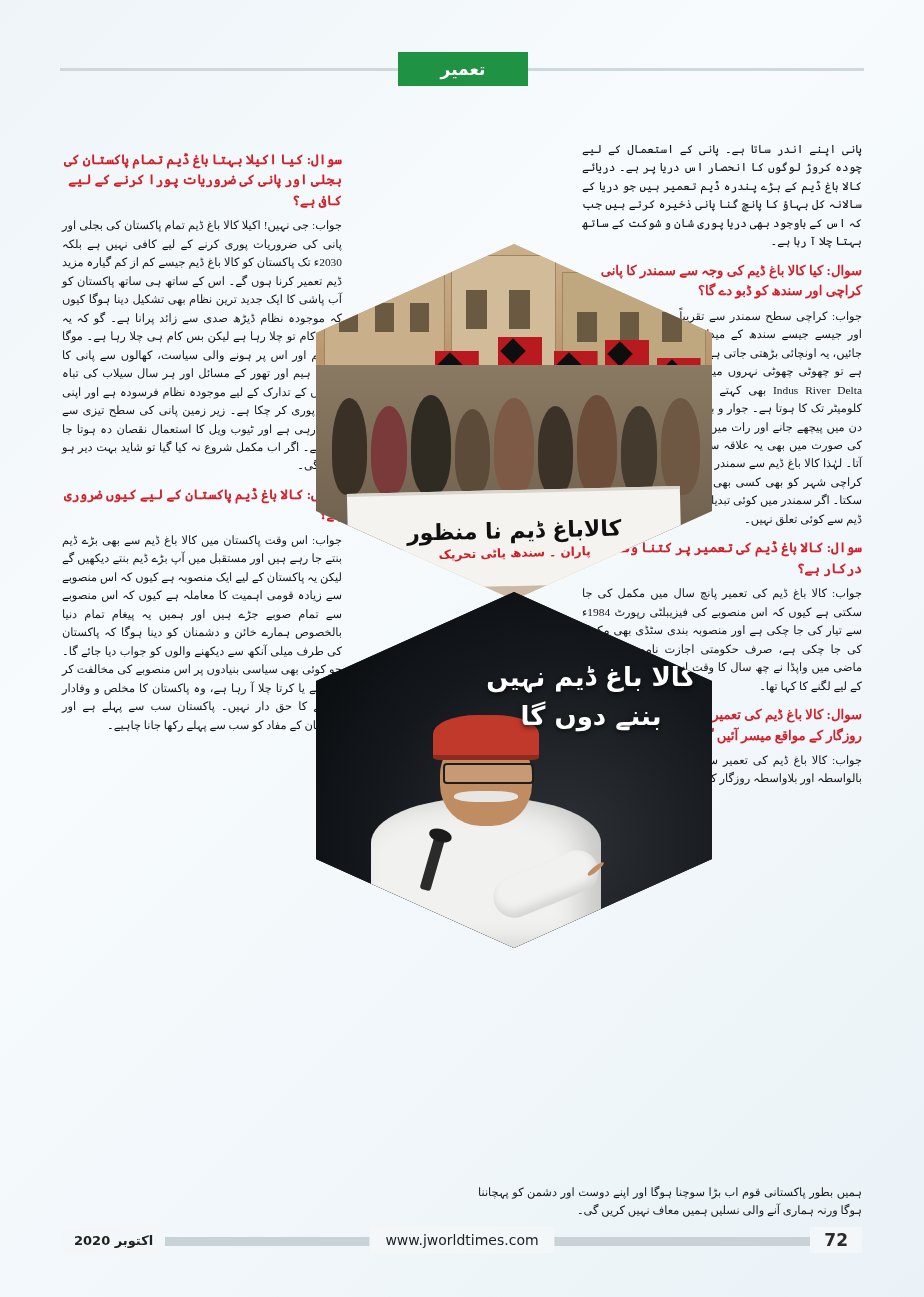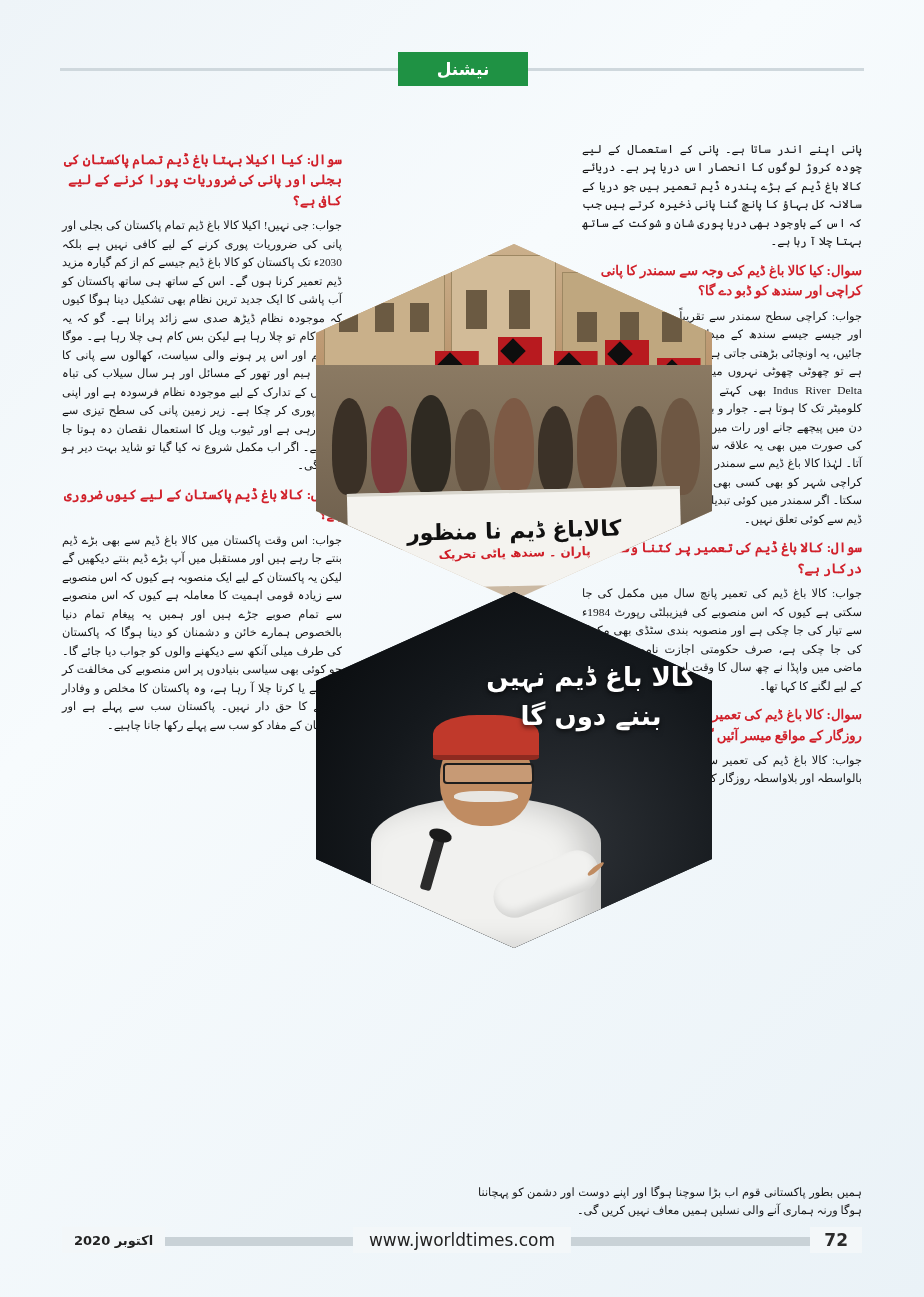--- a/index.html
+++ b/index.html
@@ -132,42 +132,42 @@
   }
   .footer .bar{position:absolute;left:0;right:0;top:10px;height:9px;background:#c9d2d7;}
   .footer .pg{
     position:absolute;right:0;top:0;background:#f3f7f9;padding:0 14px;height:26px;
     display:flex;align-items:center;font-size:17px;font-weight:bold;color:#2b2b2b;
     font-family:"DejaVu Sans",sans-serif;
   }
   .footer .url{
     position:absolute;left:50%;transform:translateX(-50%);top:0;height:26px;
     background:#f3f7f9;padding:0 16px;display:flex;align-items:center;
-    font-size:17px;color:#222;font-family:"DejaVu Sans",sans-serif;direction:ltr;
+    font-size:14px;color:#222;font-family:"DejaVu Sans",sans-serif;direction:ltr;
   }
   .footer .date{
     position:absolute;left:0;top:0;height:26px;background:#f3f7f9;padding:0 12px;
     display:flex;align-items:center;font-size:13px;color:#222;font-weight:bold;
     font-family:"DejaVu Sans",sans-serif;
   }
   .bottom-note{
     position:absolute;left:62px;right:62px;bottom:78px;
     display:flex;justify-content:space-between;gap:24px;
     font-size:11.4px;line-height:1.6;color:#161616;
   }
   .bottom-note div{width:48%;text-align:justify;margin-top:36px;}
 </style>
 </head>
 <body>
 
 <div class="page">
 
   <div class="header">
     <div class="rule"></div>
-    <div class="tag">نیشنل</div>
+    <div class="tag">تعمیر</div>
   </div>
 
   <div class="content">
 
     <div class="col right">
       <p class="a">پانی اپنے اندر ساتا ہے۔ پانی کے استعمال کے لیے چودہ کروڑ لوگوں کا انحصار اس دریا پر ہے۔ دریائے کالا باغ ڈیم کے بڑے پندرہ ڈیم تعمیر ہیں جو دریا کے سالانہ کل بہاؤ کا پانچ گنا پانی ذخیرہ کرتے ہیں جب کہ اس کے باوجود بھی دریا پوری شان و شوکت کے ساتھ بہتا چلا آ رہا ہے۔</p>
       <h2 class="q">سوال: کیا کالا باغ ڈیم کی وجہ سے سمندر کا پانی کراچی اور سندھ کو ڈبو دے گا؟</h2>
       <p class="a">جواب: کراچی سطح سمندر سے تقریباً سات میٹر اونچا ہے اور جیسے جیسے سندھ کے میدانی علاقوں کی طرف آتے جائیں، یہ اونچائی بڑھتی جاتی ہے۔ دریا جب سمندر میں گرتا ہے تو چھوٹی چھوٹی نہروں میں تقسیم ہو جاتا ہے جسے Indus River Delta بھی کہتے ہیں۔ یہ علاقہ تقریباً ایک کلومیٹر تک کا ہوتا ہے۔ جوار و بھاٹا یعنی سمندر کے پانی کے دن میں پیچھے جانے اور رات میں زمینی علاقوں میں آگے آنے کی صورت میں بھی یہ علاقہ سمندر کے پانی کے نیچے نہیں آتا۔ لہٰذا کالا باغ ڈیم سے سمندر کا پانی نہ صرف سندھ بلکہ کراچی شہر کو بھی کسی بھی طرح کا نقصان نہیں پہنچا سکتا۔ اگر سمندر میں کوئی تبدیلی آتی بھی ہے تو اُس کا اس ڈیم سے کوئی تعلق نہیں۔</p>
       <h2 class="q">سوال: کالا باغ ڈیم کی تعمیر پر کتنا وقت درکار ہے؟</h2>
       <p class="a">جواب: کالا باغ ڈیم کی تعمیر پانچ سال میں مکمل کی جا سکتی ہے کیوں کہ اس منصوبے کی فیزیبلٹی رپورٹ 1984ء سے تیار کی جا چکی ہے اور منصوبہ بندی سٹڈی بھی مکمل کی جا چکی ہے، صرف حکومتی اجازت نامہ درکار ہے۔ ماضی میں واپڈا نے چھ سال کا وقت اس منصوبے کی تکمیل کے لیے لگنے کا کہا تھا۔</p>

